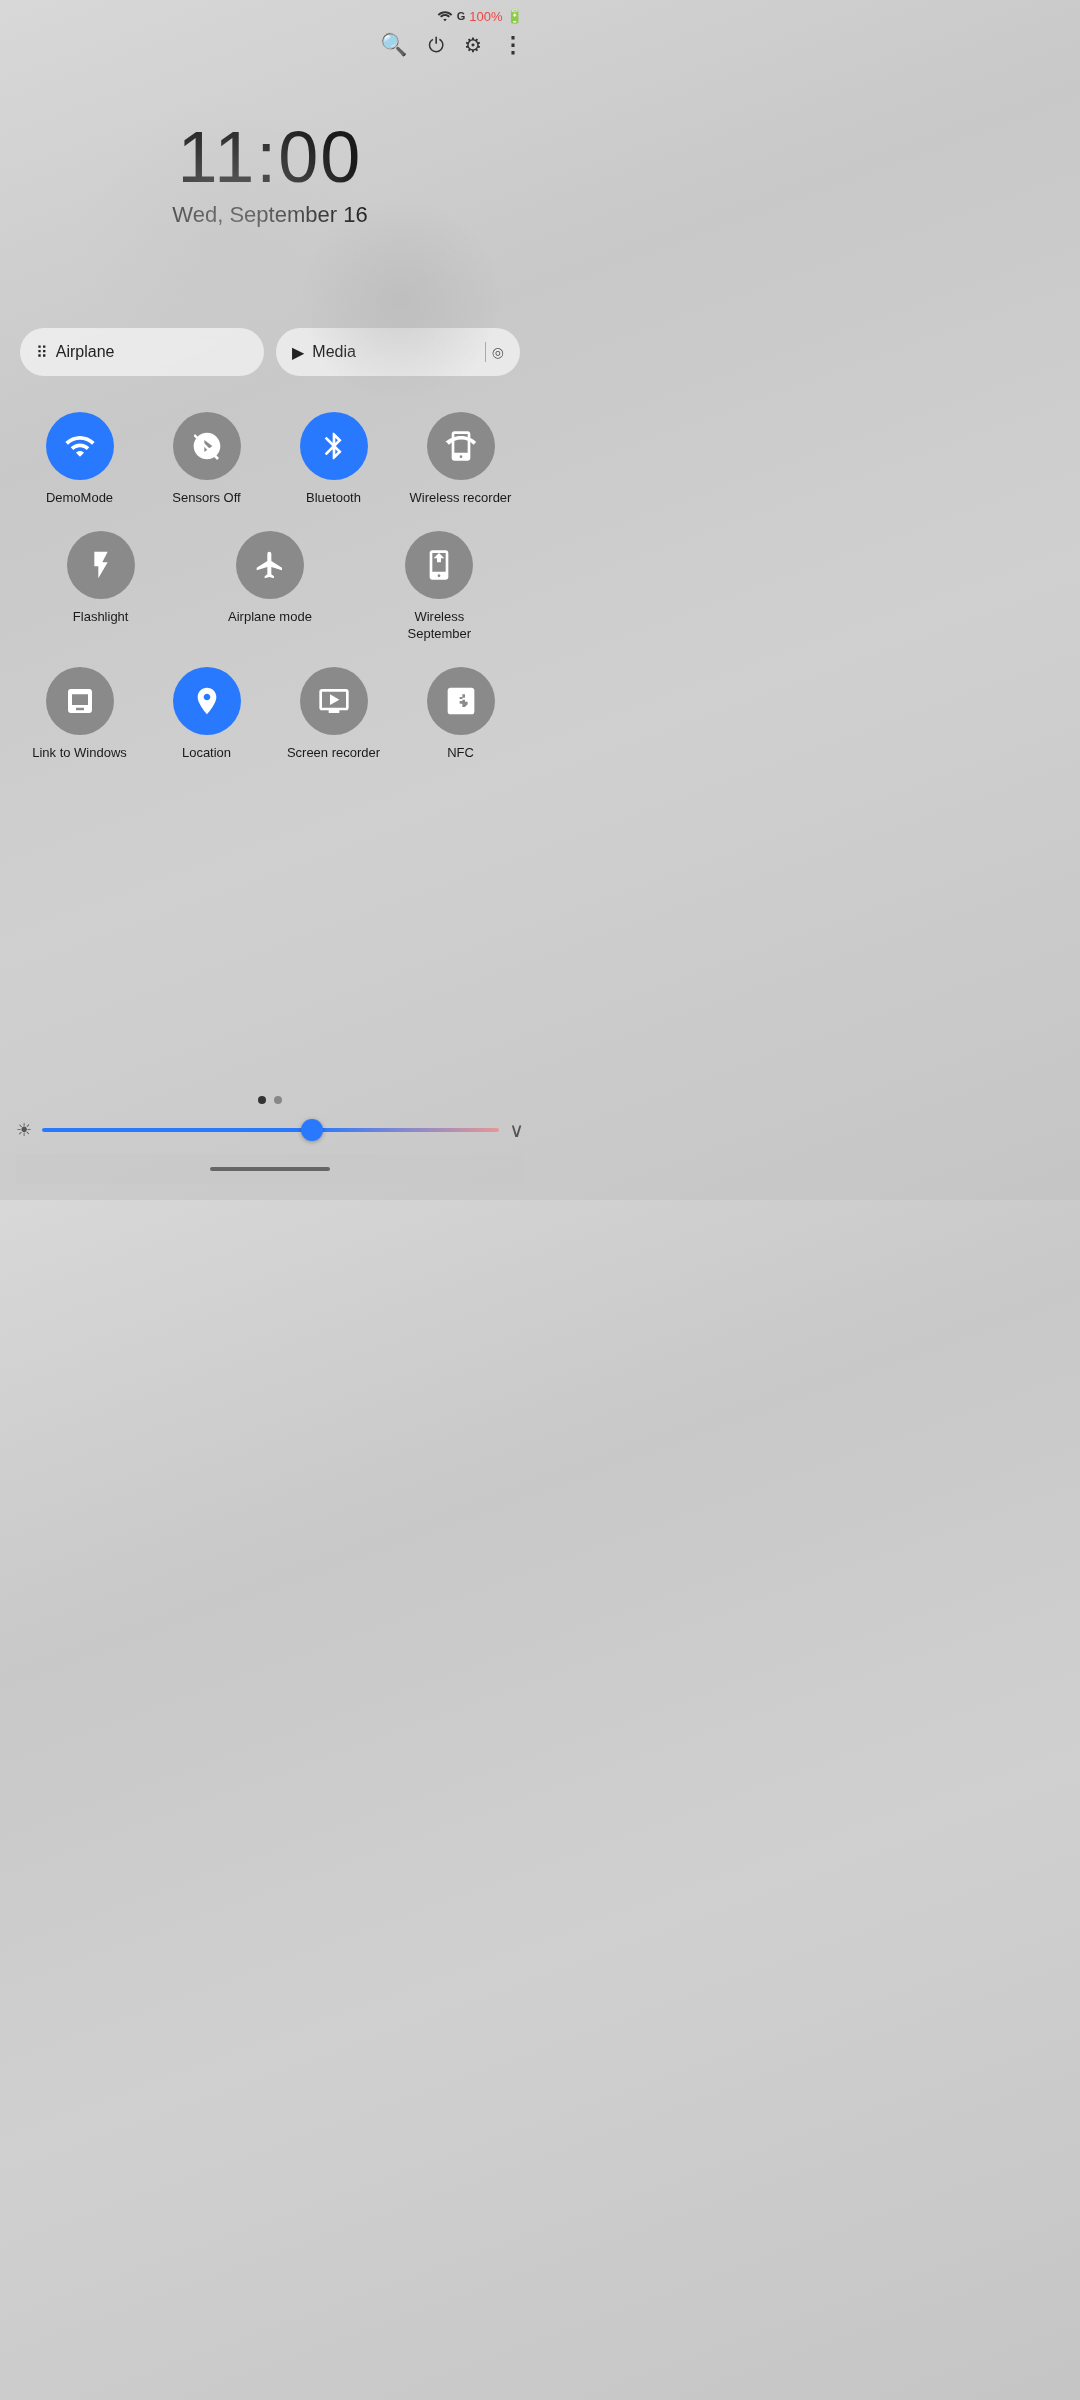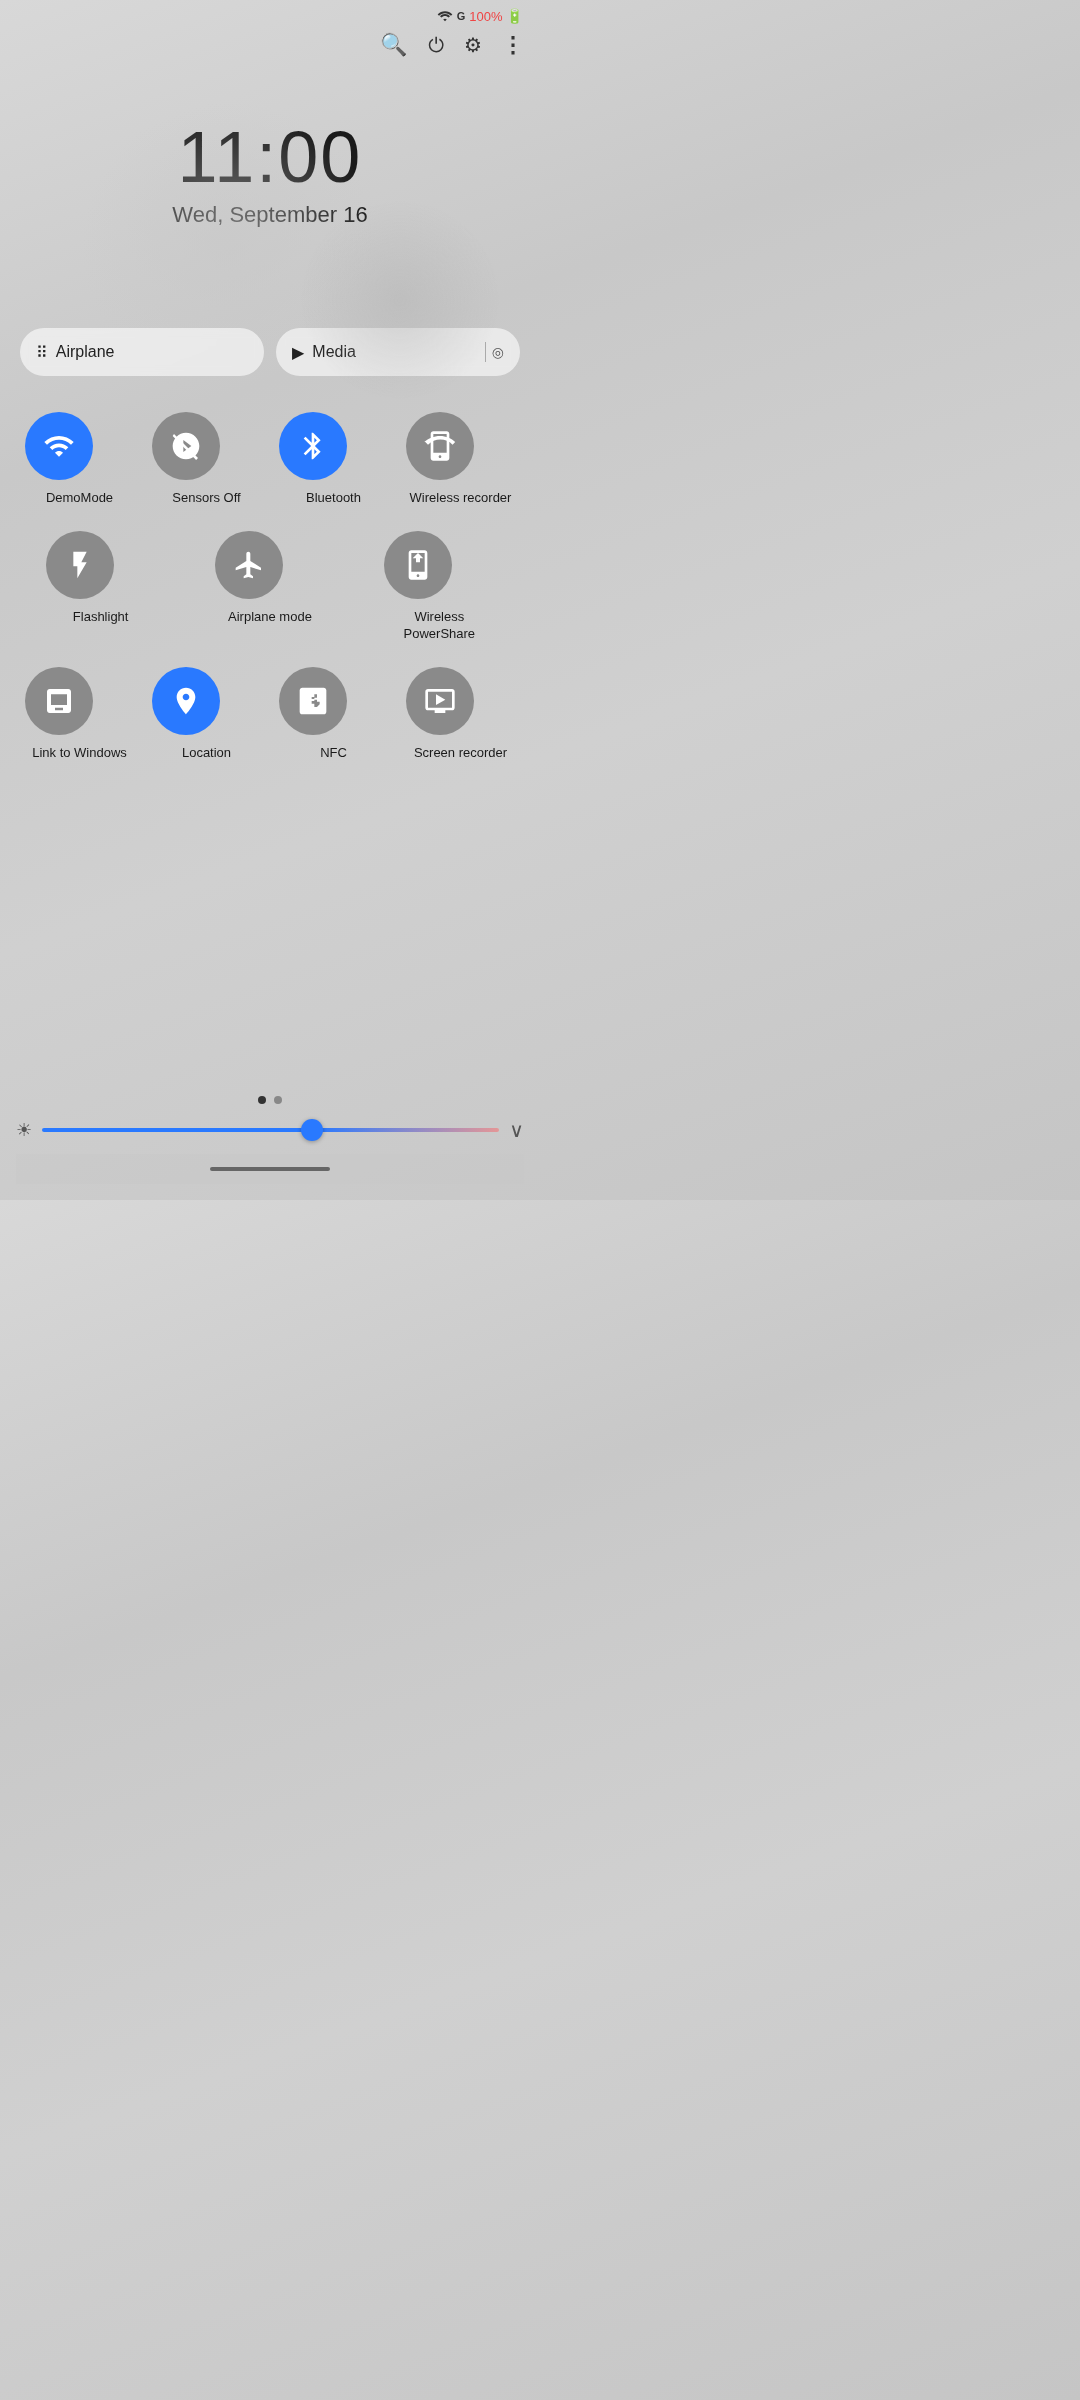--- a/index.html
+++ b/index.html
@@ -143,20 +143,21 @@
 
     .tiles-row {
       display: flex;
       justify-content: space-around;
       padding: 12px 0;
     }
 
     .tile {
       display: flex;
       flex-direction: column;
+      align-items: center;
       gap: 10px;
       width: 110px;
       cursor: pointer;
     }
 
     .tile-icon {
       width: 68px;
       height: 68px;
       border-radius: 50%;
       display: flex;
@@ -375,21 +376,21 @@
     </div>
 
 
     <div class="tile">
       <div class="tile-icon inactive">
         <svg viewBox="0 0 24 24" fill="white">
           <path d="M17 1H7C5.9 1 5 1.9 5 3v18c0 1.1.9 2 2 2h10c1.1 0 2-.9 2-2V3c0-1.1-.9-2-2-2zm-5 20c-.55 0-1-.45-1-1s.45-1 1-1 1 .45 1 1-.45 1-1 1zm5-4H7V3h10v14z"></path>
           <path d="M16 7l-4-4-4 4h2.5v3h3V7z"></path>
         </svg>
       </div>
-      <span class="tile-label">Wireless PowerShare</span>
+      <span class="tile-label">Wireless September</span>
     </div>
 
   </div>
 
   <div class="tiles-row">
 
     <div class="tile">
       <div class="tile-icon inactive">
         <svg viewBox="0 0 24 24" fill="white">
           <path d="M3 5v14c0 1.1.89 2 2 2h14c1.1 0 2-.9 2-2V5c0-1.1-.9-2-2-2H5c-1.11 0-2 .9-2 2zm12 14H9v-2h6v2zm3-4H6v-8h12v8z"></path>
@@ -403,33 +404,33 @@
         <svg viewBox="0 0 24 24" fill="white">
           <path d="M12 2C8.13 2 5 5.13 5 9c0 5.25 7 13 7 13s7-7.75 7-13c0-3.87-3.13-7-7-7zm0 9.5c-1.38 0-2.5-1.12-2.5-2.5s1.12-2.5 2.5-2.5 2.5 1.12 2.5 2.5-1.12 2.5-2.5 2.5z"></path>
         </svg>
       </div>
       <span class="tile-label">Location</span>
     </div>
 
     <div class="tile">
       <div class="tile-icon inactive">
         <svg viewBox="0 0 24 24" fill="white">
+          <path d="M21 3H3c-1.11 0-2 .89-2 2v12c0 1.1.89 2 2 2h5v2h8v-2h5c1.1 0 1.99-.9 1.99-2L23 5c0-1.11-.9-2-2-2zm0 14H3V5h18v12zm-5-6l-7 4V7z"></path>
+        </svg>
+      </div>
+      <span class="tile-label">Screen recorder</span>
+    </div>
+
+    <div class="tile">
+      <div class="tile-icon inactive">
+        <svg viewBox="0 0 24 24" fill="white">
           <path d="M20 2H4c-1.1 0-2 .9-2 2v16c0 1.1.9 2 2 2h16c1.1 0 2-.9 2-2V4c0-1.1-.9-2-2-2zm-5 14.5h-2V14h-2v-2h2v-1.5H11V9h2V7h2v2.5h-2V11h2v1.5h2v2z"></path>
         </svg>
       </div>
       <span class="tile-label">NFC</span>
-    </div>
-
-    <div class="tile">
-      <div class="tile-icon inactive">
-        <svg viewBox="0 0 24 24" fill="white">
-          <path d="M21 3H3c-1.11 0-2 .89-2 2v12c0 1.1.89 2 2 2h5v2h8v-2h5c1.1 0 1.99-.9 1.99-2L23 5c0-1.11-.9-2-2-2zm0 14H3V5h18v12zm-5-6l-7 4V7z"></path>
-        </svg>
-      </div>
-      <span class="tile-label">Screen recorder</span>
     </div>
 
   </div>
 </div>
 
 <div class="bottom-area">
   <div class="page-dots">
     <div class="dot active"></div>
     <div class="dot"></div>
   </div>

